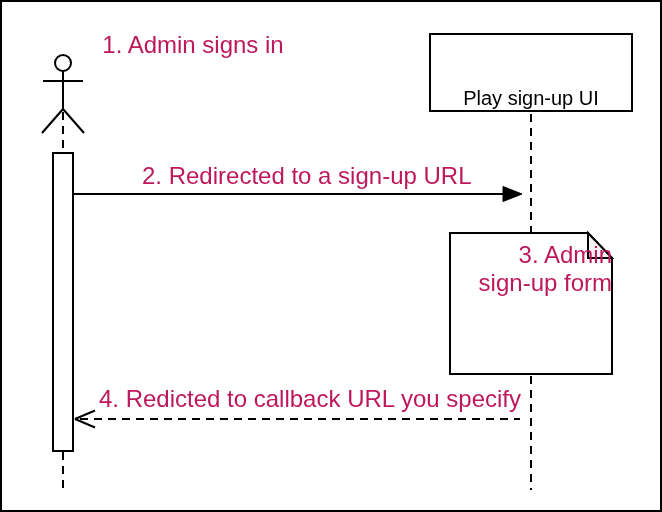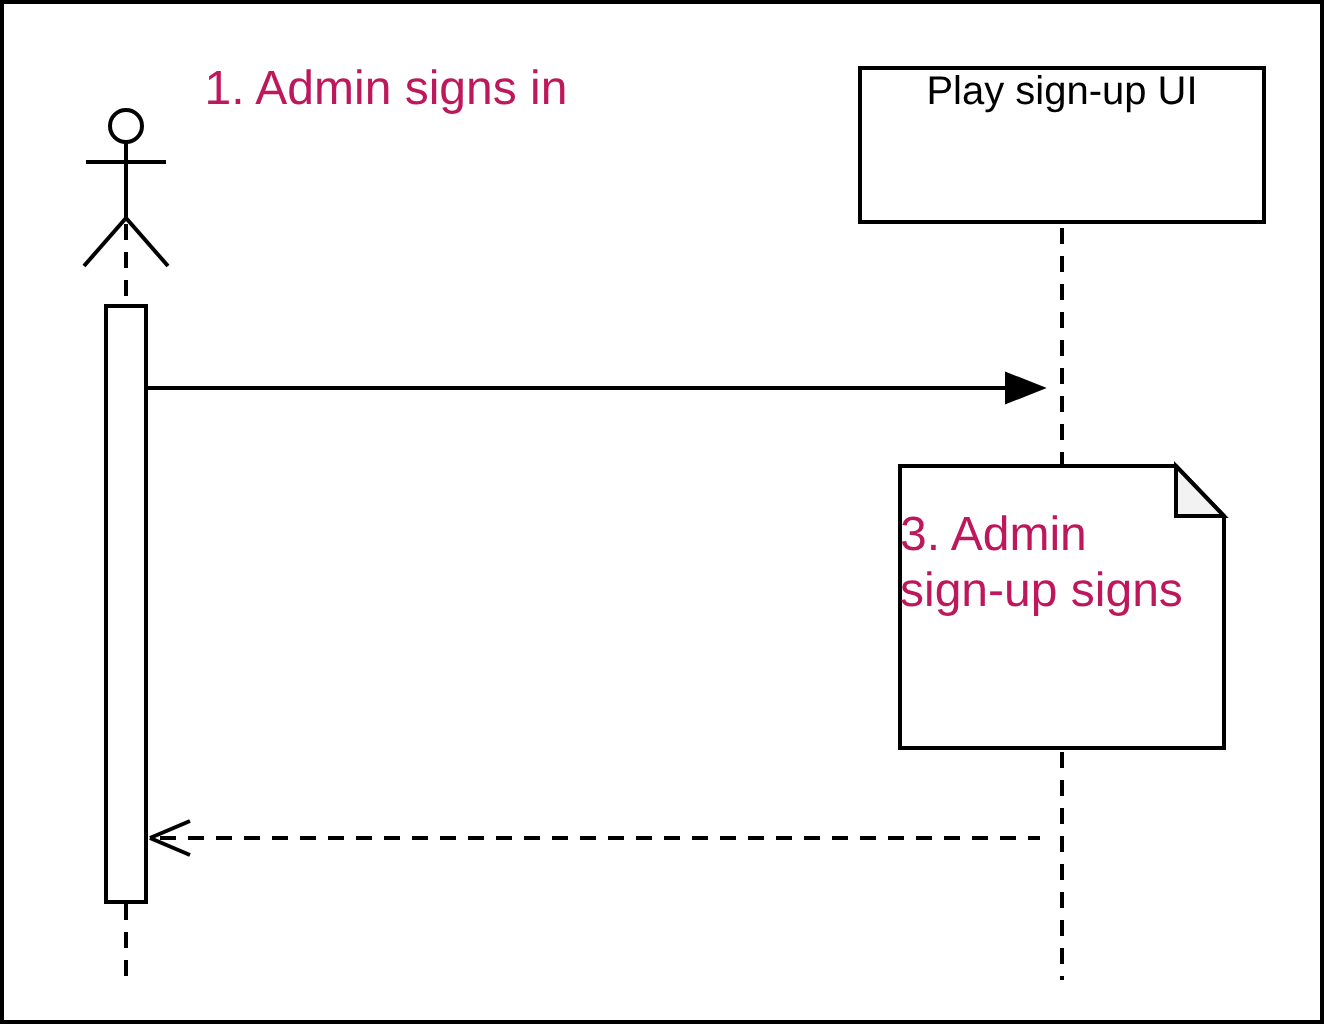--- a/index.html
+++ b/index.html
@@ -33,30 +33,30 @@
     white-space: normal;
   }
   .play-box {
     position: absolute;
     left: 427px; top: 31px;
     width: 204px; height: 79px;
     border: 2px solid #000000;
     box-sizing: border-box;
     background: #ffffff;
     display: flex;
-    align-items: flex-start;
+    align-items: flex-end;
     justify-content: center;
     font-size: 20px;
   }
   .msg2-label { left: 140px; top: 162px; line-height: 24px; }
   .msg4-label { left: 97px;  top: 385px; line-height: 24px; }
   .note-label {
-    left: 448px; top: 252px;
+    left: 448px; top: 239px;
     width: 162px;
-    text-align: left;
+    text-align: right;
     line-height: 28px;
     white-space: normal;
   }
 </style>
 </head>
 <body>
 
 <div class="stage">
 
   <svg class="shapes" viewBox="0 0 662 512" xmlns="http://www.w3.org/2000/svg">
@@ -99,20 +99,22 @@
   </svg>
 
   <div class="play-box">
     <span>Play sign-up UI</span>
   </div>
 
   <div class="label actor-label">
     <div>1. Admin signs in</div>
   </div>
 
+  <div class="label msg2-label">2. Redirected to a sign-up URL</div>
 
   <div class="label note-label">
     <div>3. Admin</div>
-    <div>sign-up signs</div>
+    <div>sign-up form</div>
   </div>
 
+  <div class="label msg4-label">4. Redicted to callback URL you specify</div>
 
 </div>
 
 </body></html>

